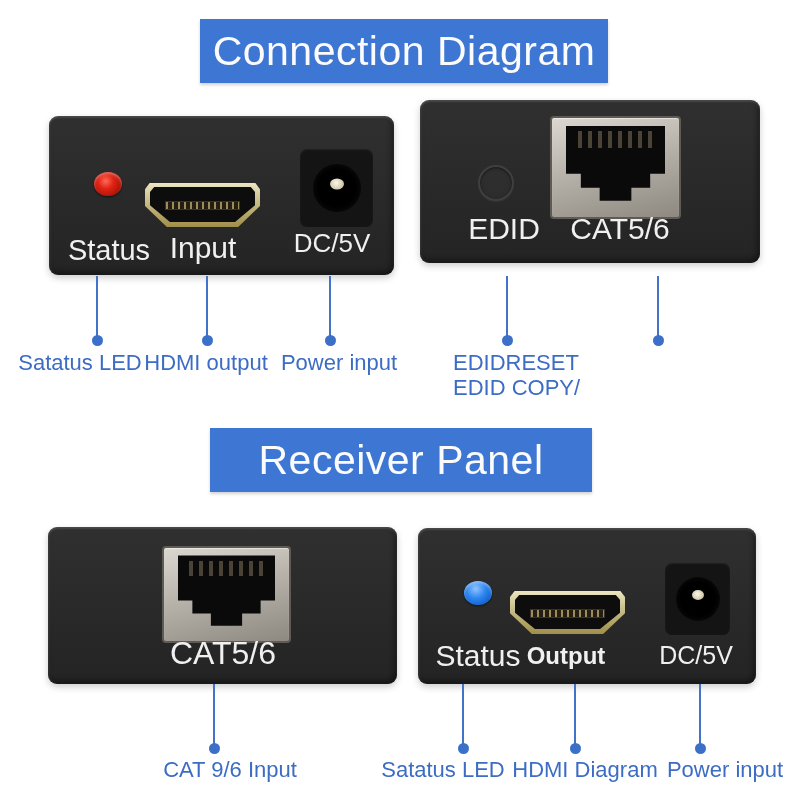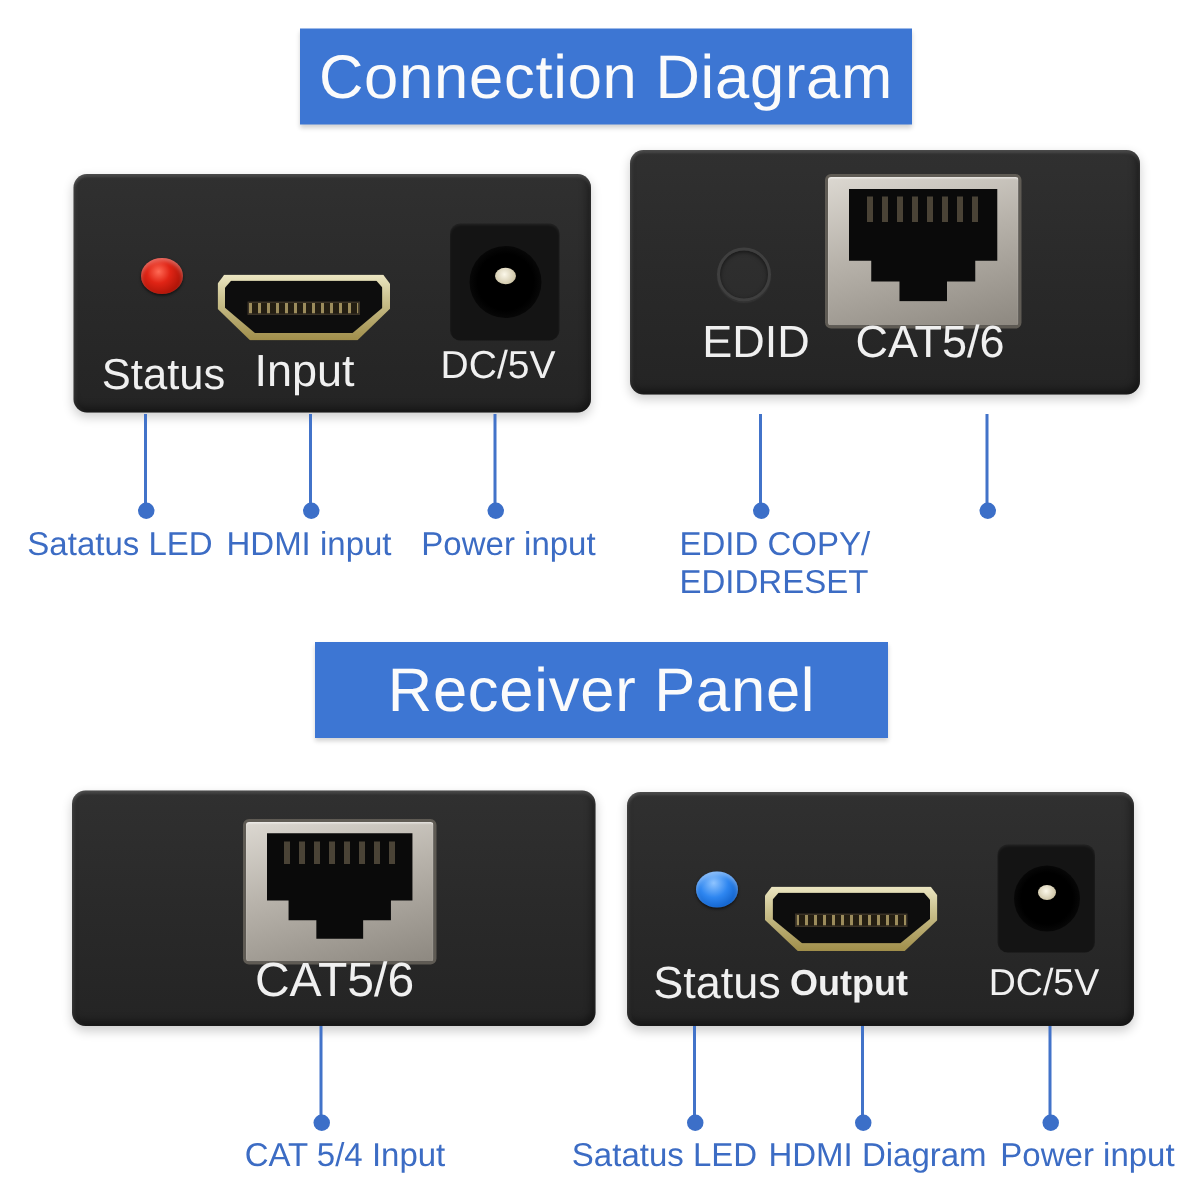--- a/index.html
+++ b/index.html
@@ -180,31 +180,31 @@
     <div class="plabel" id="p2-edidlab">EDID</div>
     <div class="plabel" id="p2-catlab">CAT5/6</div>
   </div>
 
   <div class="cline row1" style="left:96px"></div>
   <div class="cdot  row1" style="left:92px"></div>
   <div class="clabel row1" style="left:80px">Satatus LED</div>
 
   <div class="cline row1" style="left:206px"></div>
   <div class="cdot  row1" style="left:202px"></div>
-  <div class="clabel row1" style="left:206px">HDMI input</div>
+  <div class="clabel row1" style="left:206px">HDMI output</div>
 
   <div class="cline row1" style="left:329px"></div>
   <div class="cdot  row1" style="left:325px"></div>
   <div class="clabel row1" style="left:339px">Power input</div>
 
   <div class="cline row1" style="left:506px"></div>
   <div class="cdot  row1" style="left:502px"></div>
   <div class="clabel row1 two-line" style="left:453px">
+    <div>EDIDRESET</div>
     <div>EDID COPY/</div>
-    <div>EDIDRESET</div>
   </div>
 
   <div class="cline row1" style="left:657px"></div>
   <div class="cdot  row1" style="left:653px"></div>
 
   <div class="panel" id="panel-rx-front">
     <div class="rj45" id="p3-rj45">
       <div class="rj45-cavity">
         <div class="rj45-pins"></div>
       </div>
@@ -224,21 +224,21 @@
         <div class="dc-pin"></div>
       </div>
     </div>
     <div class="plabel" id="p4-status">Status</div>
     <div class="plabel" id="p4-output">Output</div>
     <div class="plabel" id="p4-dclab">DC/5V</div>
   </div>
 
   <div class="cline row2" style="left:213px"></div>
   <div class="cdot  row2" style="left:209px"></div>
-  <div class="clabel row2" style="left:230px">CAT 5/4 Input</div>
+  <div class="clabel row2" style="left:230px">CAT 9/6 Input</div>
 
   <div class="cline row2" style="left:462px"></div>
   <div class="cdot  row2" style="left:458px"></div>
   <div class="clabel row2" style="left:443px">Satatus LED</div>
 
   <div class="cline row2" style="left:574px"></div>
   <div class="cdot  row2" style="left:570px"></div>
   <div class="clabel row2" style="left:585px">HDMI Diagram</div>
 
   <div class="cline row2" style="left:699px"></div>

